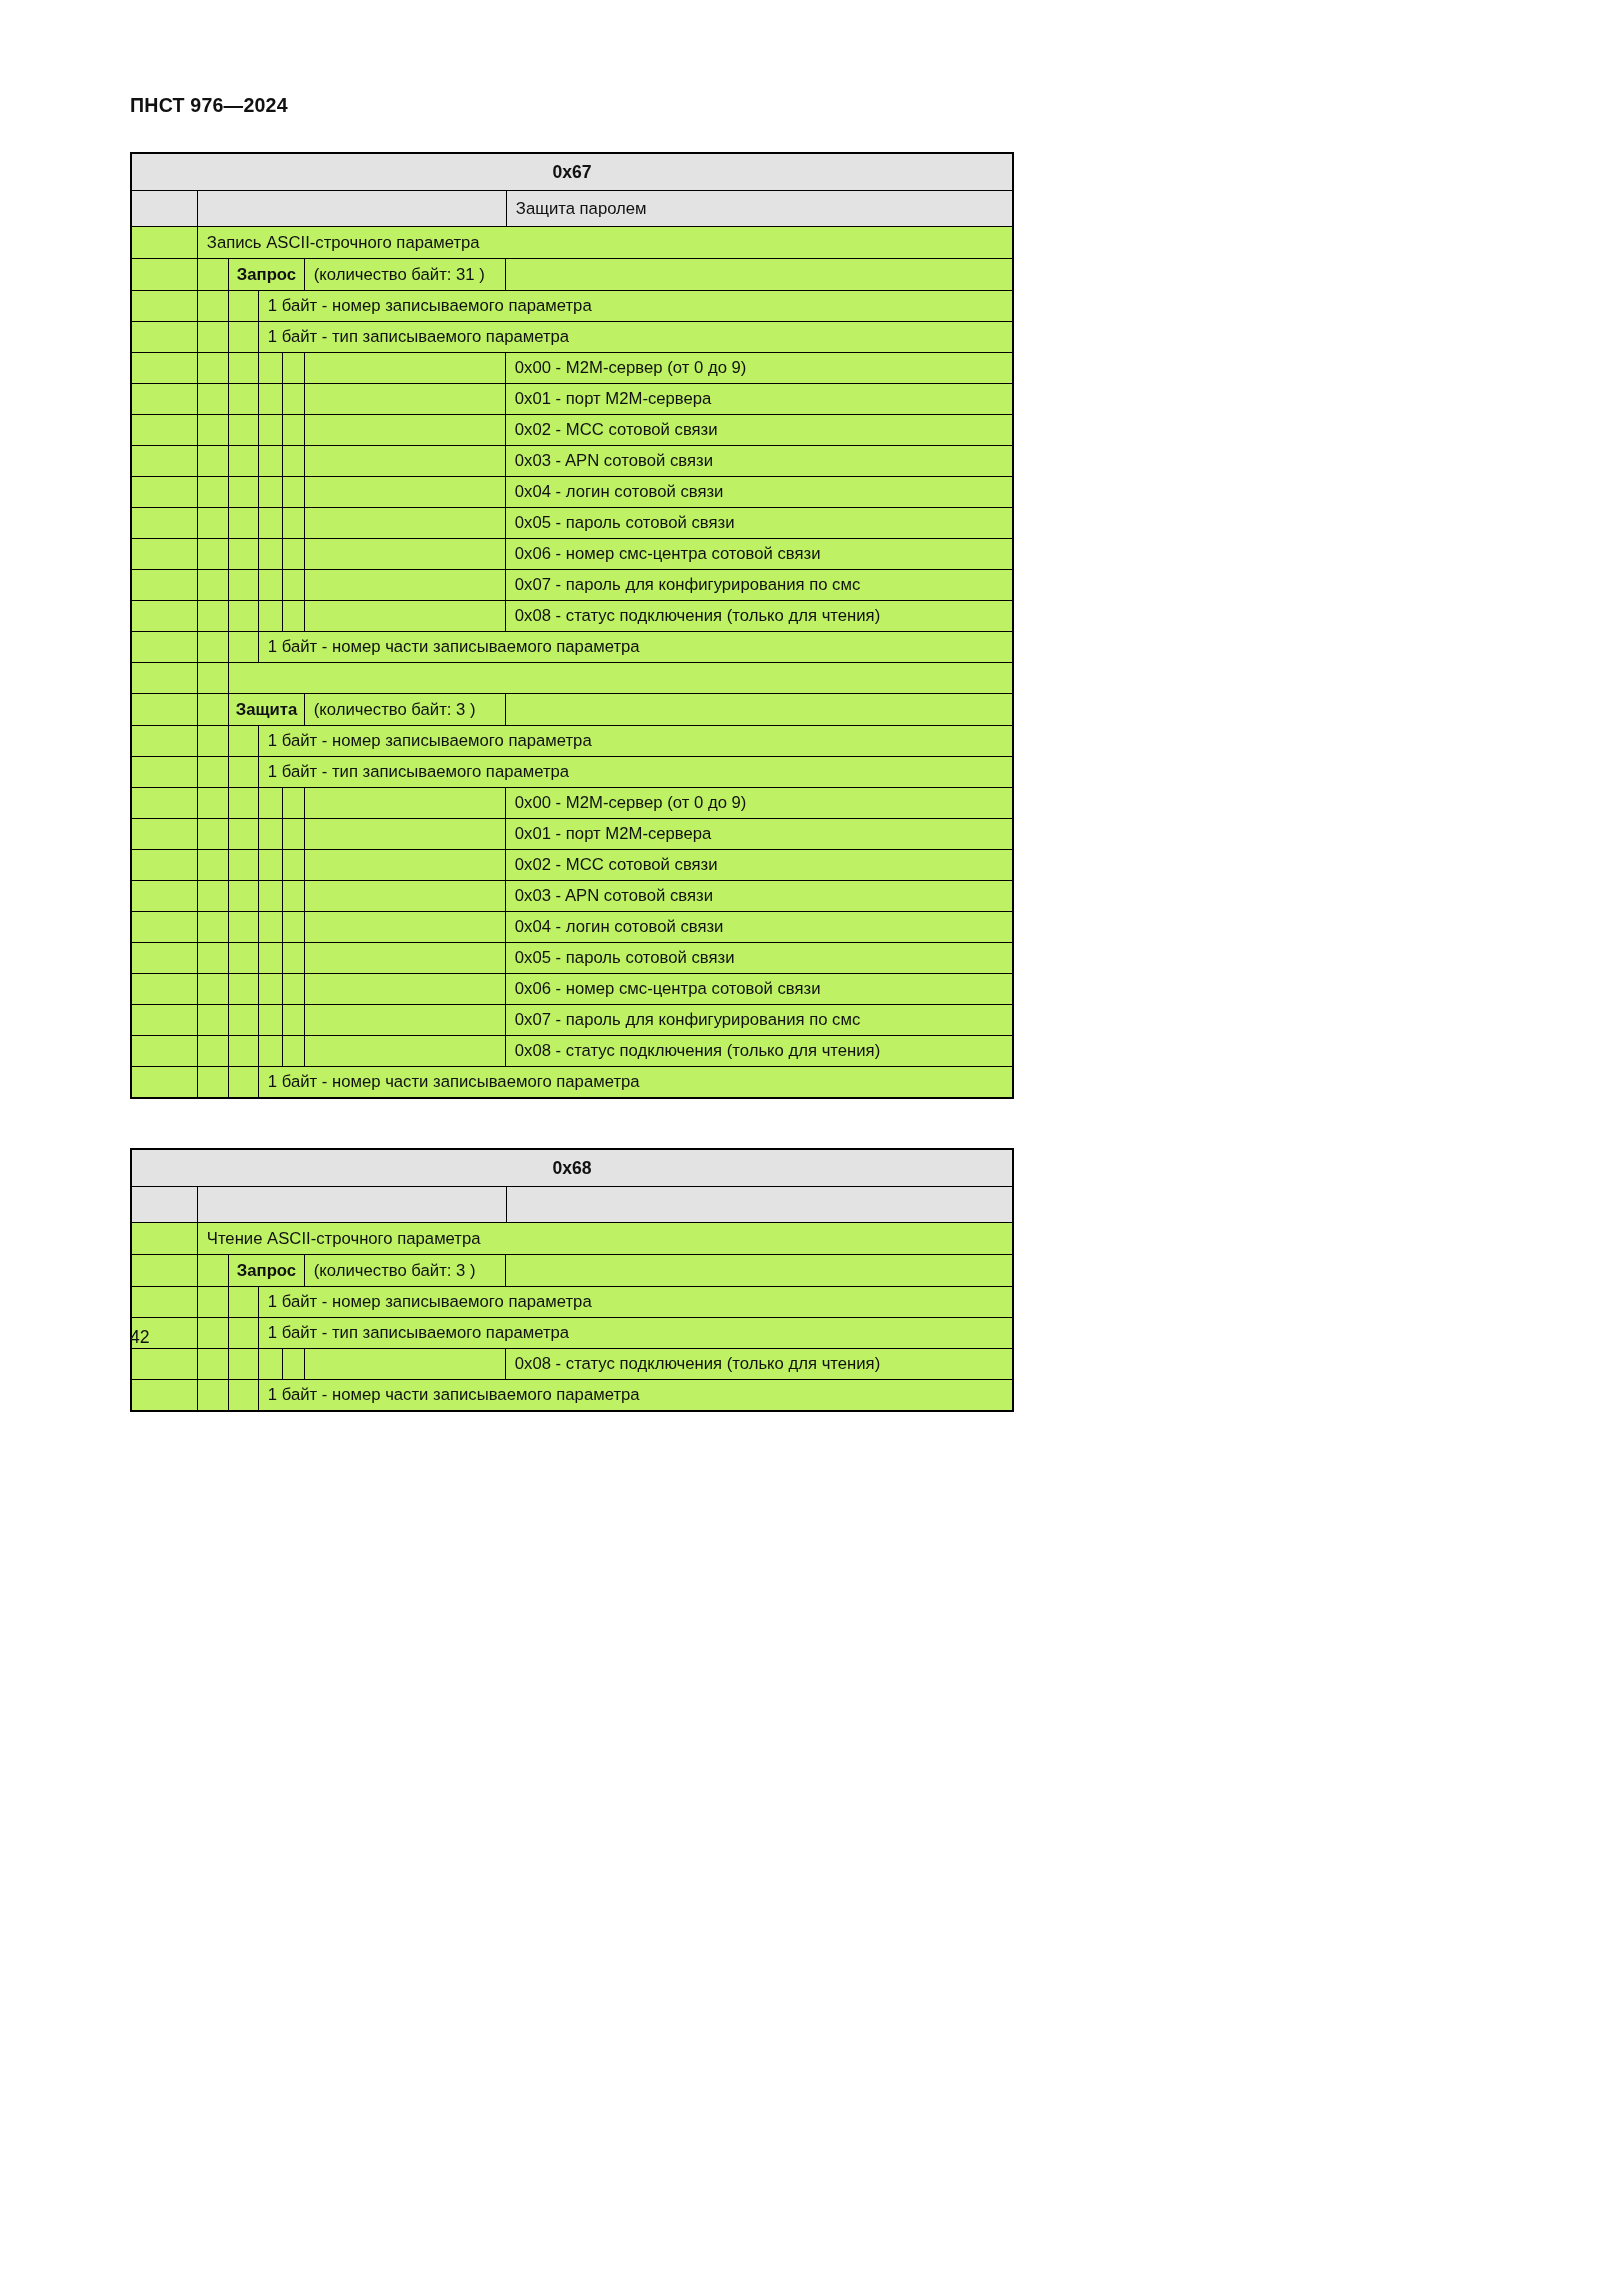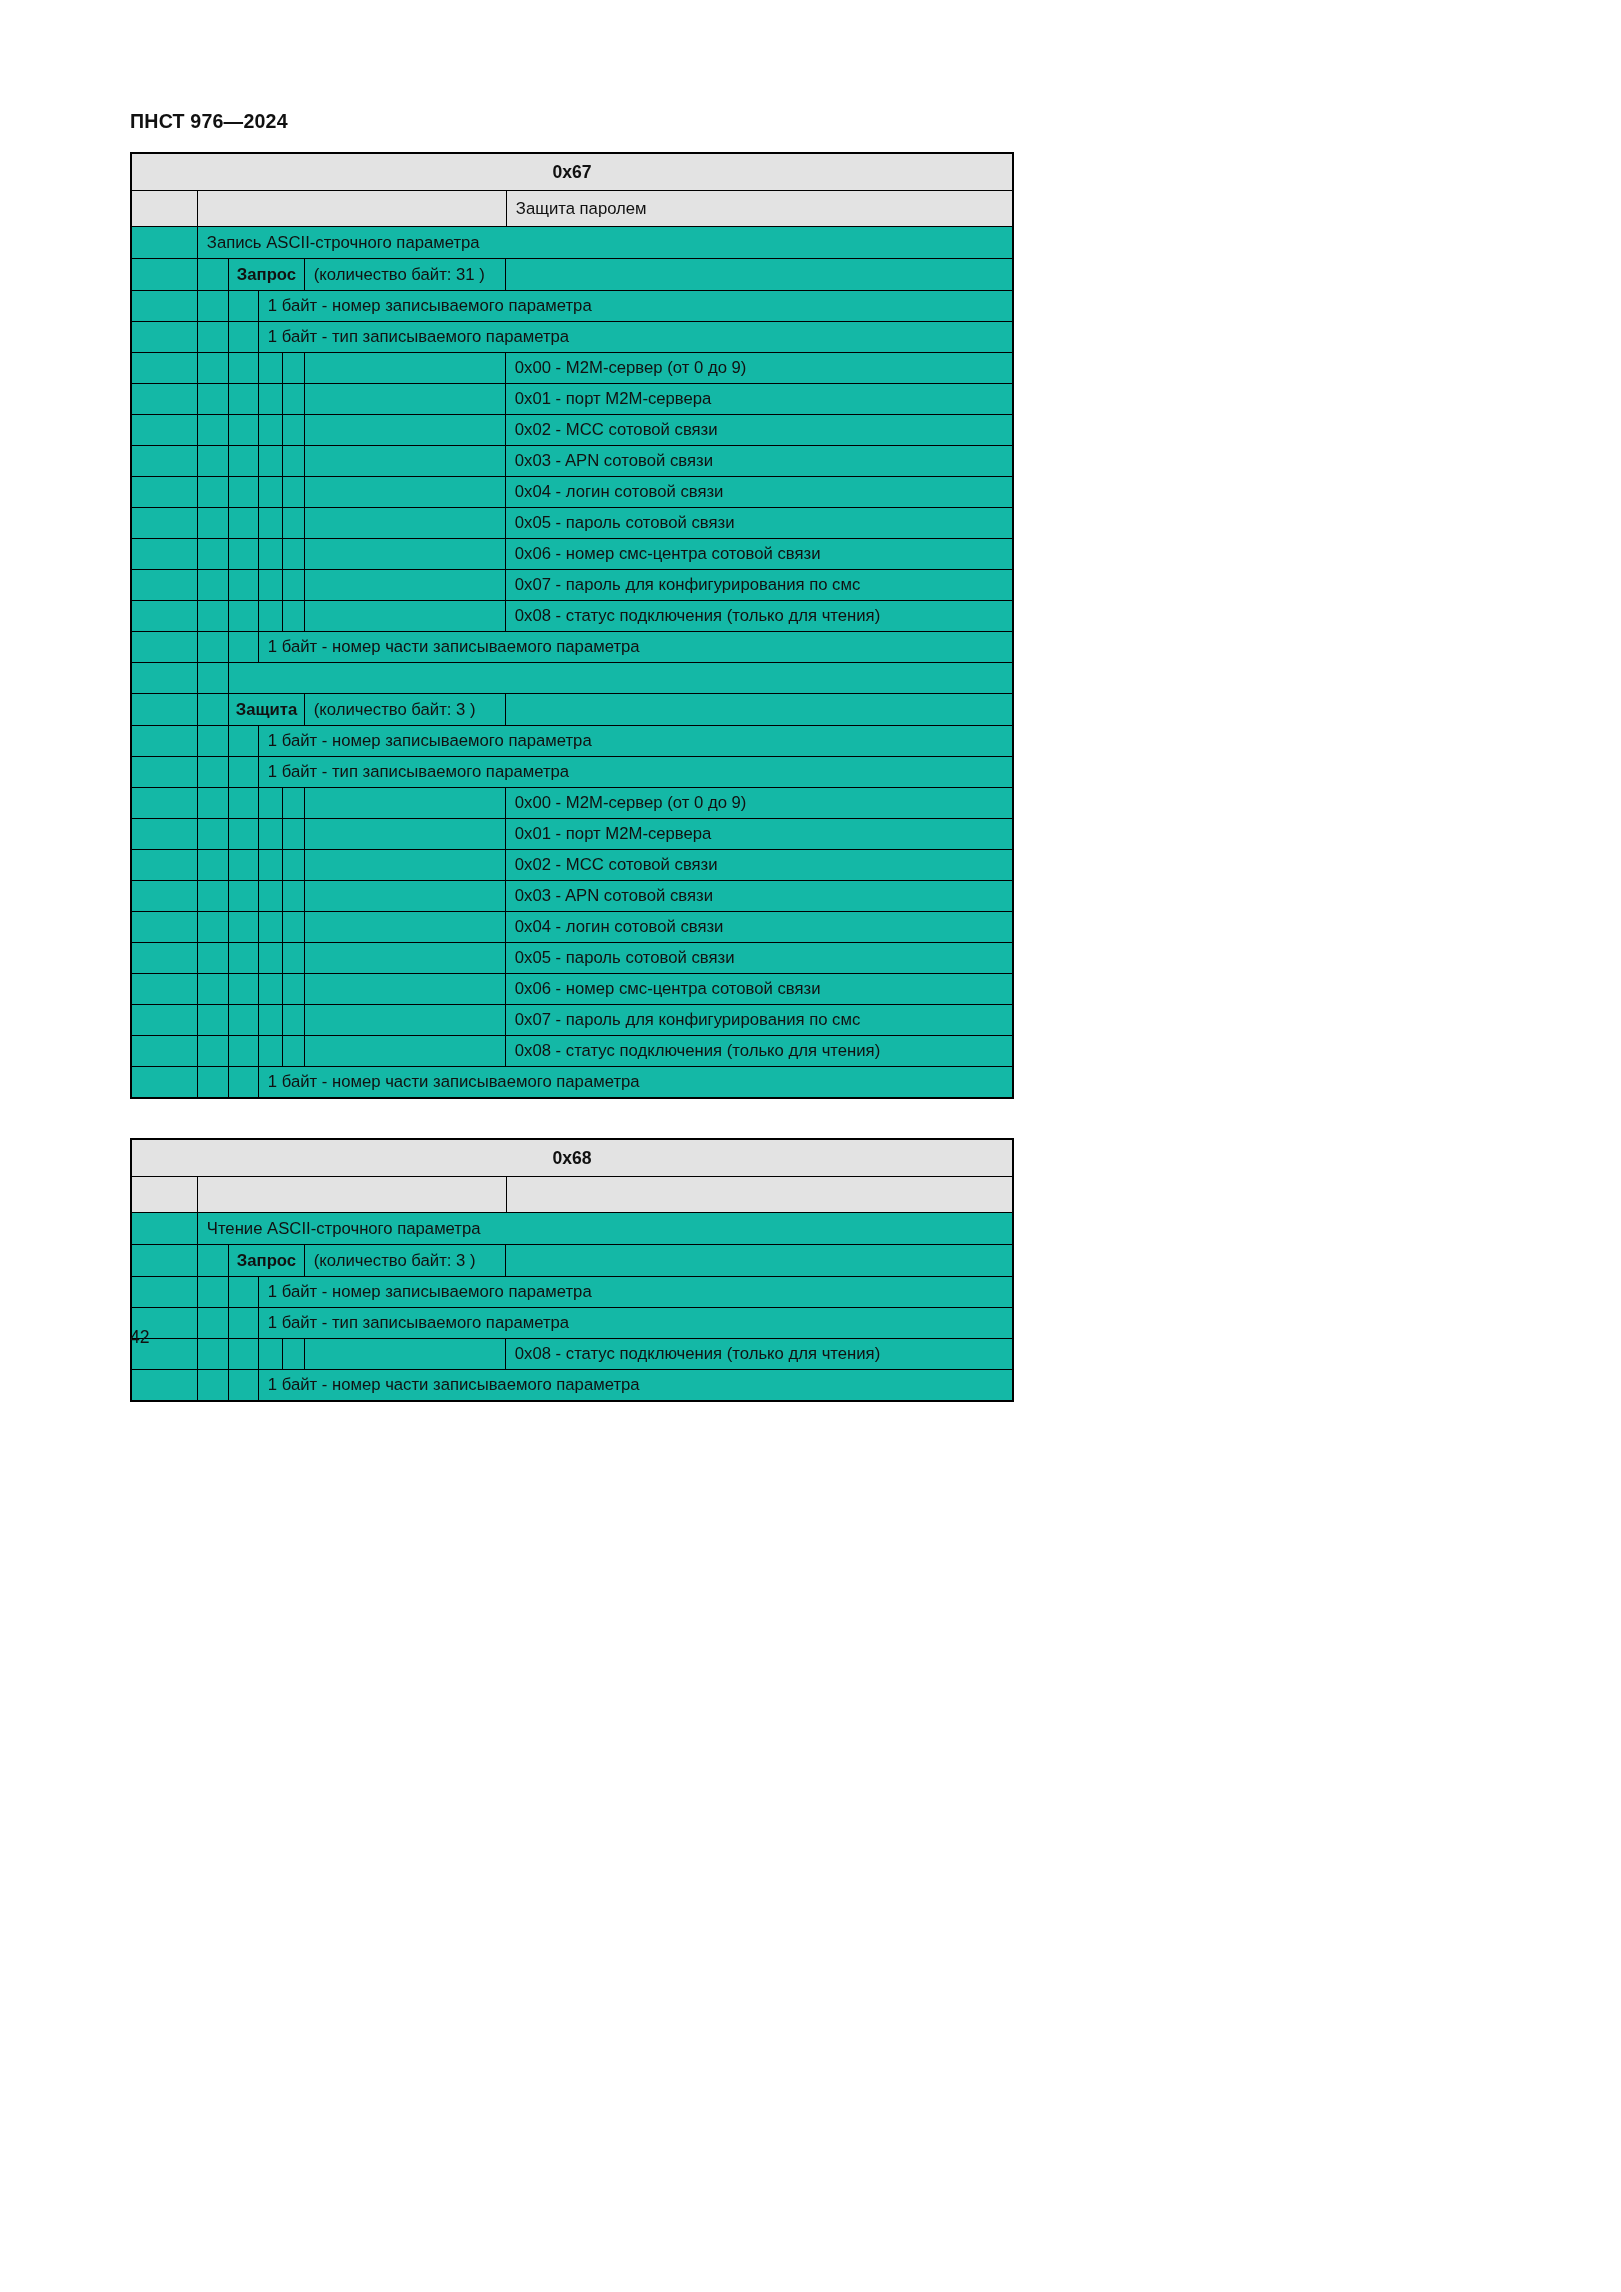--- a/index.html
+++ b/index.html
@@ -11,38 +11,38 @@
     width: 1621px;
     height: 2293px;
     background: #ffffff;
     margin: 0 auto;
     overflow: hidden;
   }
 
   .doc-header {
     position: absolute;
     left: 130px;
-    top: 110px;
+    top: 94px;
     font-size: 19.6px;
     font-weight: bold;
     letter-spacing: 0.2px;
   }
 
   .tables {
     position: absolute;
     left: 130px;
     top: 152px;
     width: 884px;
   }
 
   .table {
     width: 884px;
     border: 2px solid #000;
-    margin-bottom: 39px;
-    background: #14b8a6;
+    margin-bottom: 49px;
+    background: #bef264;
   }
 
   .trow {
     display: flex;
     border-bottom: 1px solid #000;
   }
   .trow:last-child { border-bottom: none; }
 
   .cell {
     border-right: 1px solid #000;

